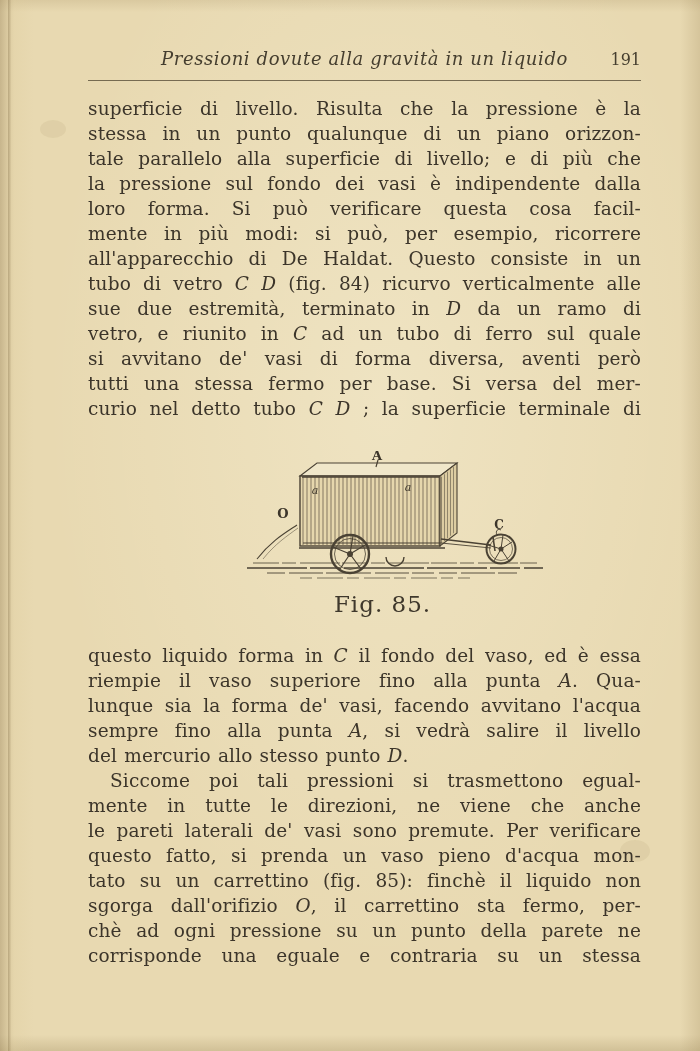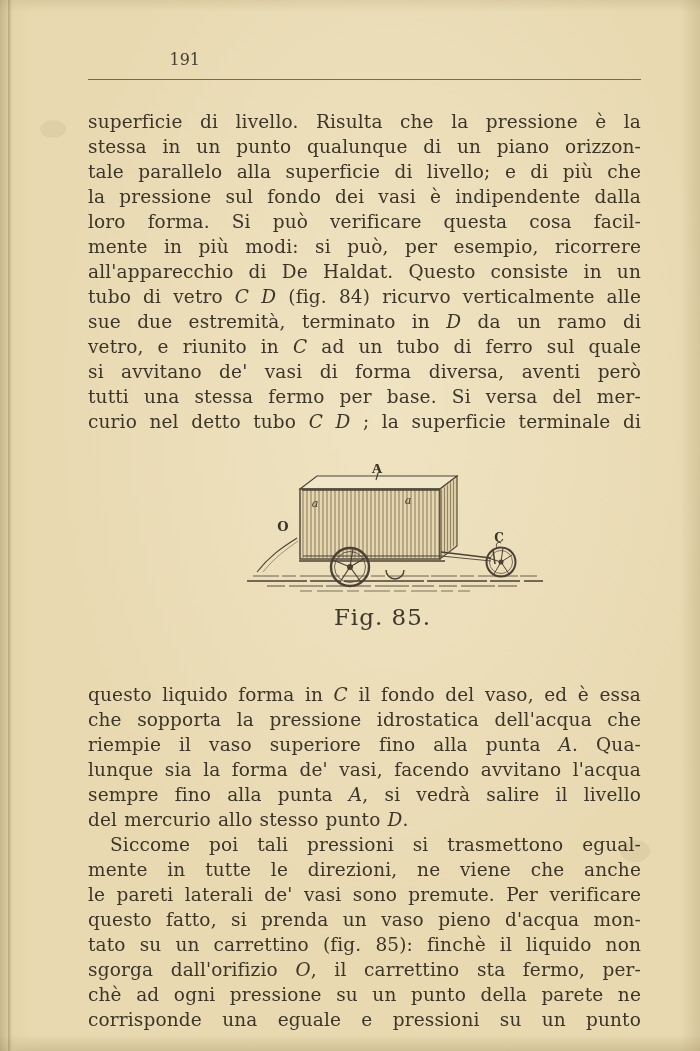--- a/index.html
+++ b/index.html
@@ -17,22 +17,22 @@
   }
   .spine-crease{position:absolute;left:8px;top:0;width:3px;height:100%;
     background:linear-gradient(90deg, rgba(120,100,62,0.35), rgba(120,100,62,0.05));}
   .content{position:absolute;left:88px;top:0;width:553px;}
   .running-head{display:flex;align-items:baseline;margin-top:38px;}
   .rh-spacer{width:56px;}
   .rh-title{flex:1;text-align:center;font-style:italic;font-size:18px;line-height:22px;
     color:#453e2f;letter-spacing:0.6px;}
   .rh-num{width:56px;text-align:right;font-size:16px;color:#453e2f;margin-top:12px;}
   .rule{border:none;border-top:1.4px solid rgba(80,70,50,0.75);margin:10px 0 0 0;}
-  .tblock{margin-top:29px;font-size:18.5px;letter-spacing:0.15px;word-spacing:1px;}
-  .tblock.second{margin-top:52px;}
+  .tblock{margin-top:15px;font-size:18.5px;letter-spacing:0.15px;word-spacing:1px;}
+  .tblock.second{margin-top:26px;}
   .tline{height:25px;line-height:25px;text-align:justify;text-align-last:justify;white-space:nowrap;}
   .tline i{font-style:italic;}
   .tline-end{text-align-last:left;}
   .tline-indent{text-indent:22px;}
   .figure-wrap{margin-top:30px;text-align:center;}
   .figure-wrap svg{transform:translateX(30px);}
   .fig-caption{margin-top:4px;text-align:center;font-size:23px;letter-spacing:1px;color:#3f382c;
     transform:translateX(18px);}
   .blotch{position:absolute;border-radius:50%;background:rgba(150,125,80,0.10);}
 </style>
@@ -41,20 +41,21 @@
 
 <div class="page">
   <div class="spine-crease"></div>
   <div class="blotch" style="left:40px;top:120px;width:26px;height:18px;"></div>
   <div class="blotch" style="left:620px;top:840px;width:30px;height:22px;"></div>
 
   <div class="content">
 
     <div class="running-head">
       <div class="rh-spacer"></div>
+      <div class="rh-title">Pressioni dovute alla gravità in un liquido</div>
       <div class="rh-num">191</div>
     </div>
     <hr class="rule">
 
     <div class="tblock">
         <div class="tline">superficie di livello. Risulta che la pressione è la</div>
         <div class="tline">stessa in un punto qualunque di un piano orizzon-</div>
         <div class="tline">tale parallelo alla superficie di livello; e di più che</div>
         <div class="tline">la pressione sul fondo dei vasi è indipendente dalla</div>
         <div class="tline">loro forma. Si può verificare questa cosa facil-</div>
@@ -130,29 +131,28 @@
         <text x="70" y="43" font-size="11" font-style="italic" text-anchor="middle" fill="#3c352a">a</text>
         <text x="163" y="40" font-size="11" font-style="italic" text-anchor="middle" fill="#3c352a">a</text>
         <text x="38" y="67" font-size="13" font-weight="bold" text-anchor="middle" fill="#3c352a">O</text>
         <text x="254" y="78" font-size="12" font-weight="bold" text-anchor="middle" fill="#3c352a">C</text>
       </svg>
       <div class="fig-caption">Fig. 85.</div>
     </div>
 
     <div class="tblock second">
         <div class="tline">questo liquido forma in <i>C</i> il fondo del vaso, ed è essa</div>
-        <div class="tline">che sopporta la pressione idrostatica dell'acqua che</div>
         <div class="tline">riempie il vaso superiore fino alla punta <i>A</i>. Qua-</div>
         <div class="tline">lunque sia la forma de' vasi, facendo avvitano l'acqua</div>
         <div class="tline">sempre fino alla punta <i>A</i>, si vedrà salire il livello</div>
         <div class="tline tline-end">del mercurio allo stesso punto <i>D</i>.</div>
         <div class="tline tline-indent">Siccome poi tali pressioni si trasmettono egual-</div>
         <div class="tline">mente in tutte le direzioni, ne viene che anche</div>
         <div class="tline">le pareti laterali de' vasi sono premute. Per verificare</div>
         <div class="tline">questo fatto, si prenda un vaso pieno d'acqua mon-</div>
         <div class="tline">tato su un carrettino (fig. 85): finchè il liquido non</div>
         <div class="tline">sgorga dall'orifizio <i>O</i>, il carrettino sta fermo, per-</div>
         <div class="tline">chè ad ogni pressione su un punto della parete ne</div>
-        <div class="tline">corrisponde una eguale e pressioni su un punto</div>
+        <div class="tline">corrisponde una eguale e contraria su un stessa</div>
       </div>
 
   </div>
 </div>
 
 </body></html>

